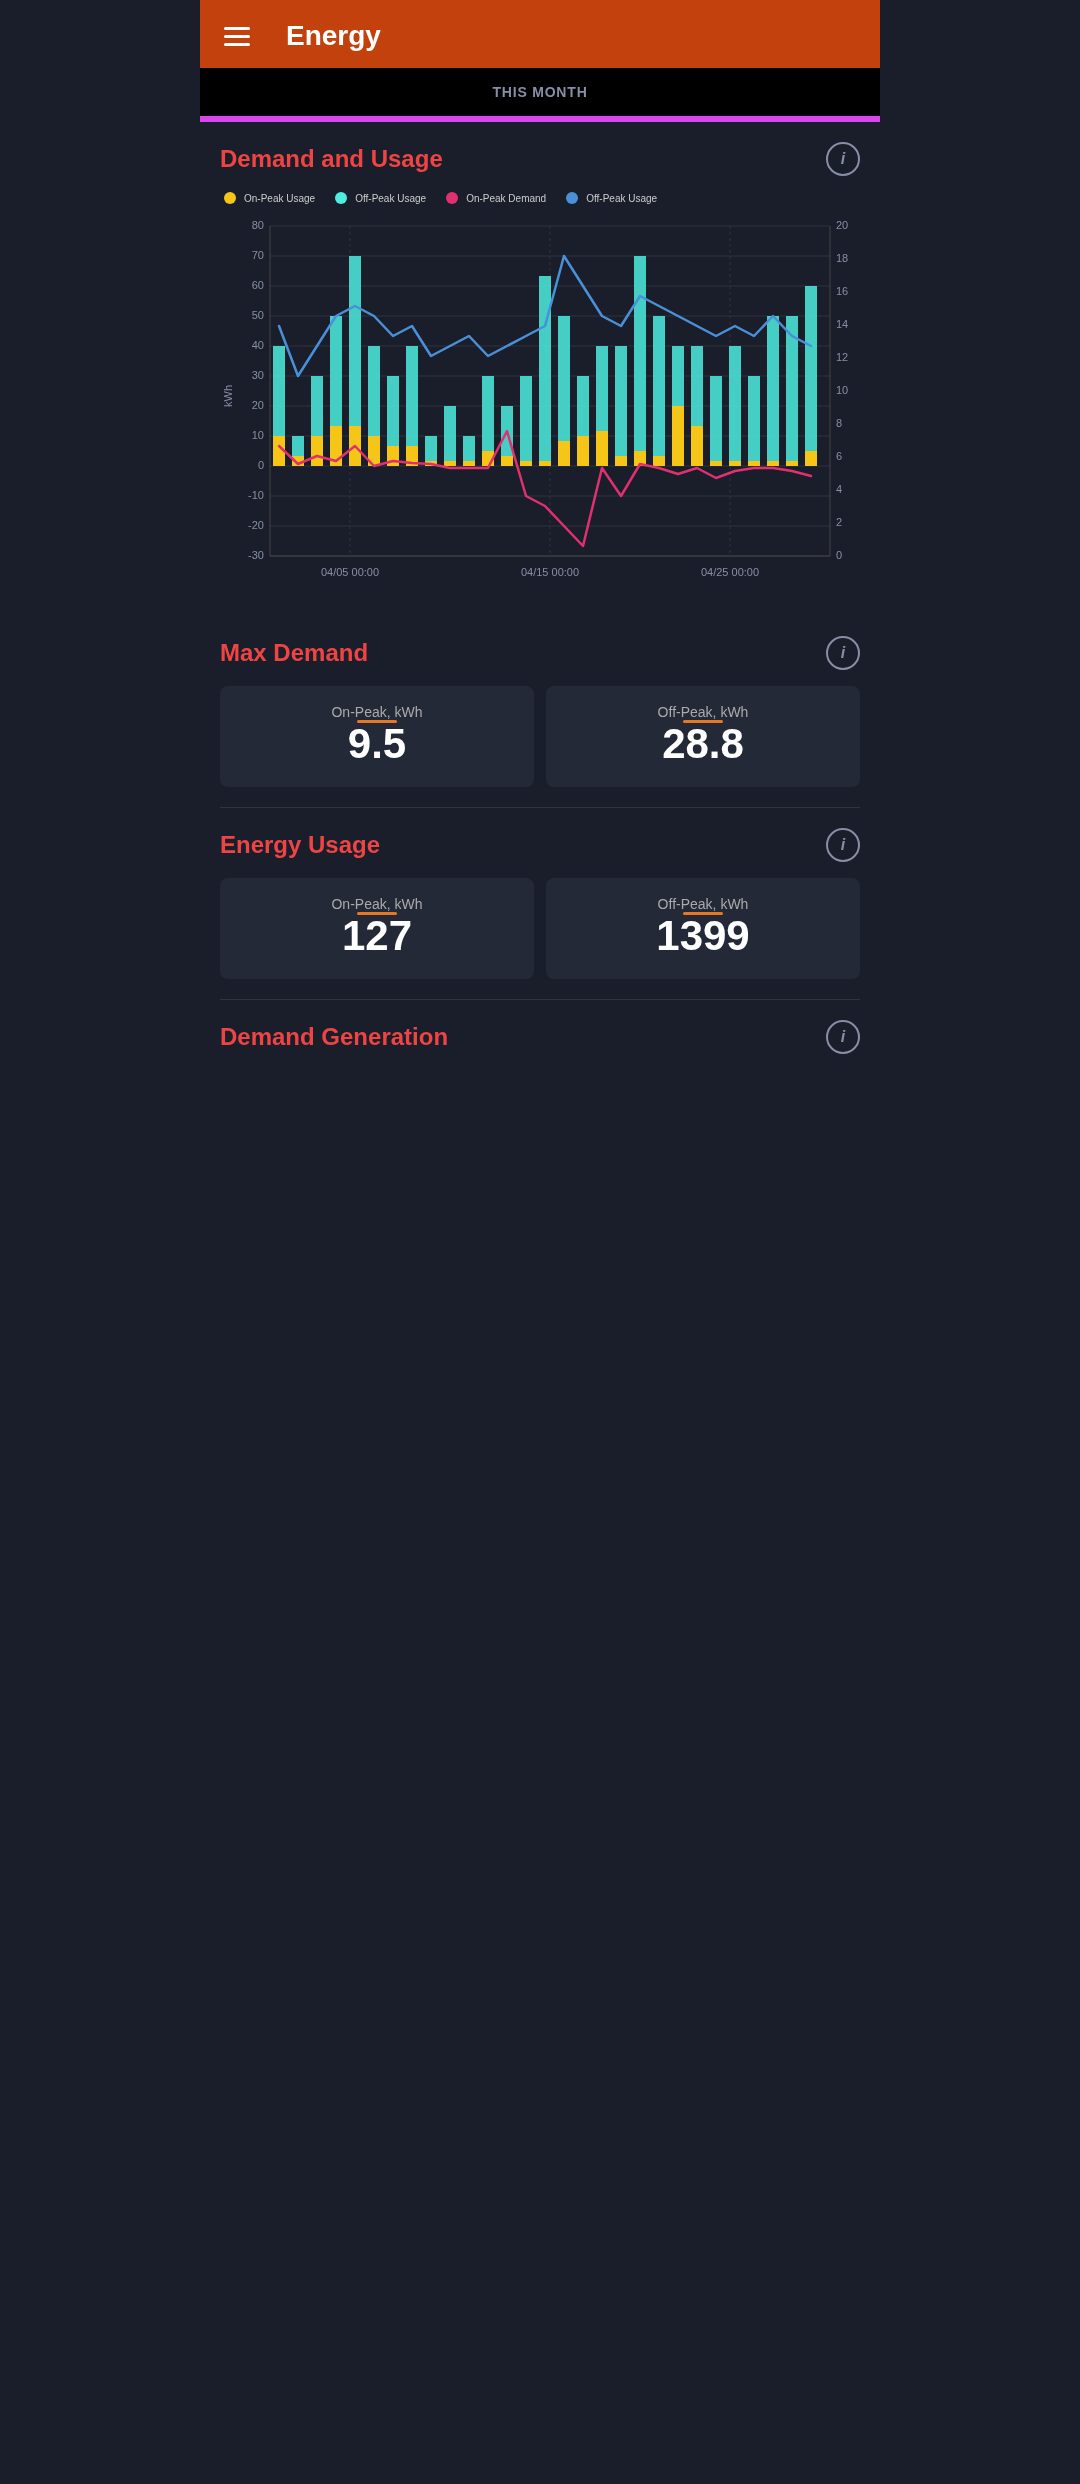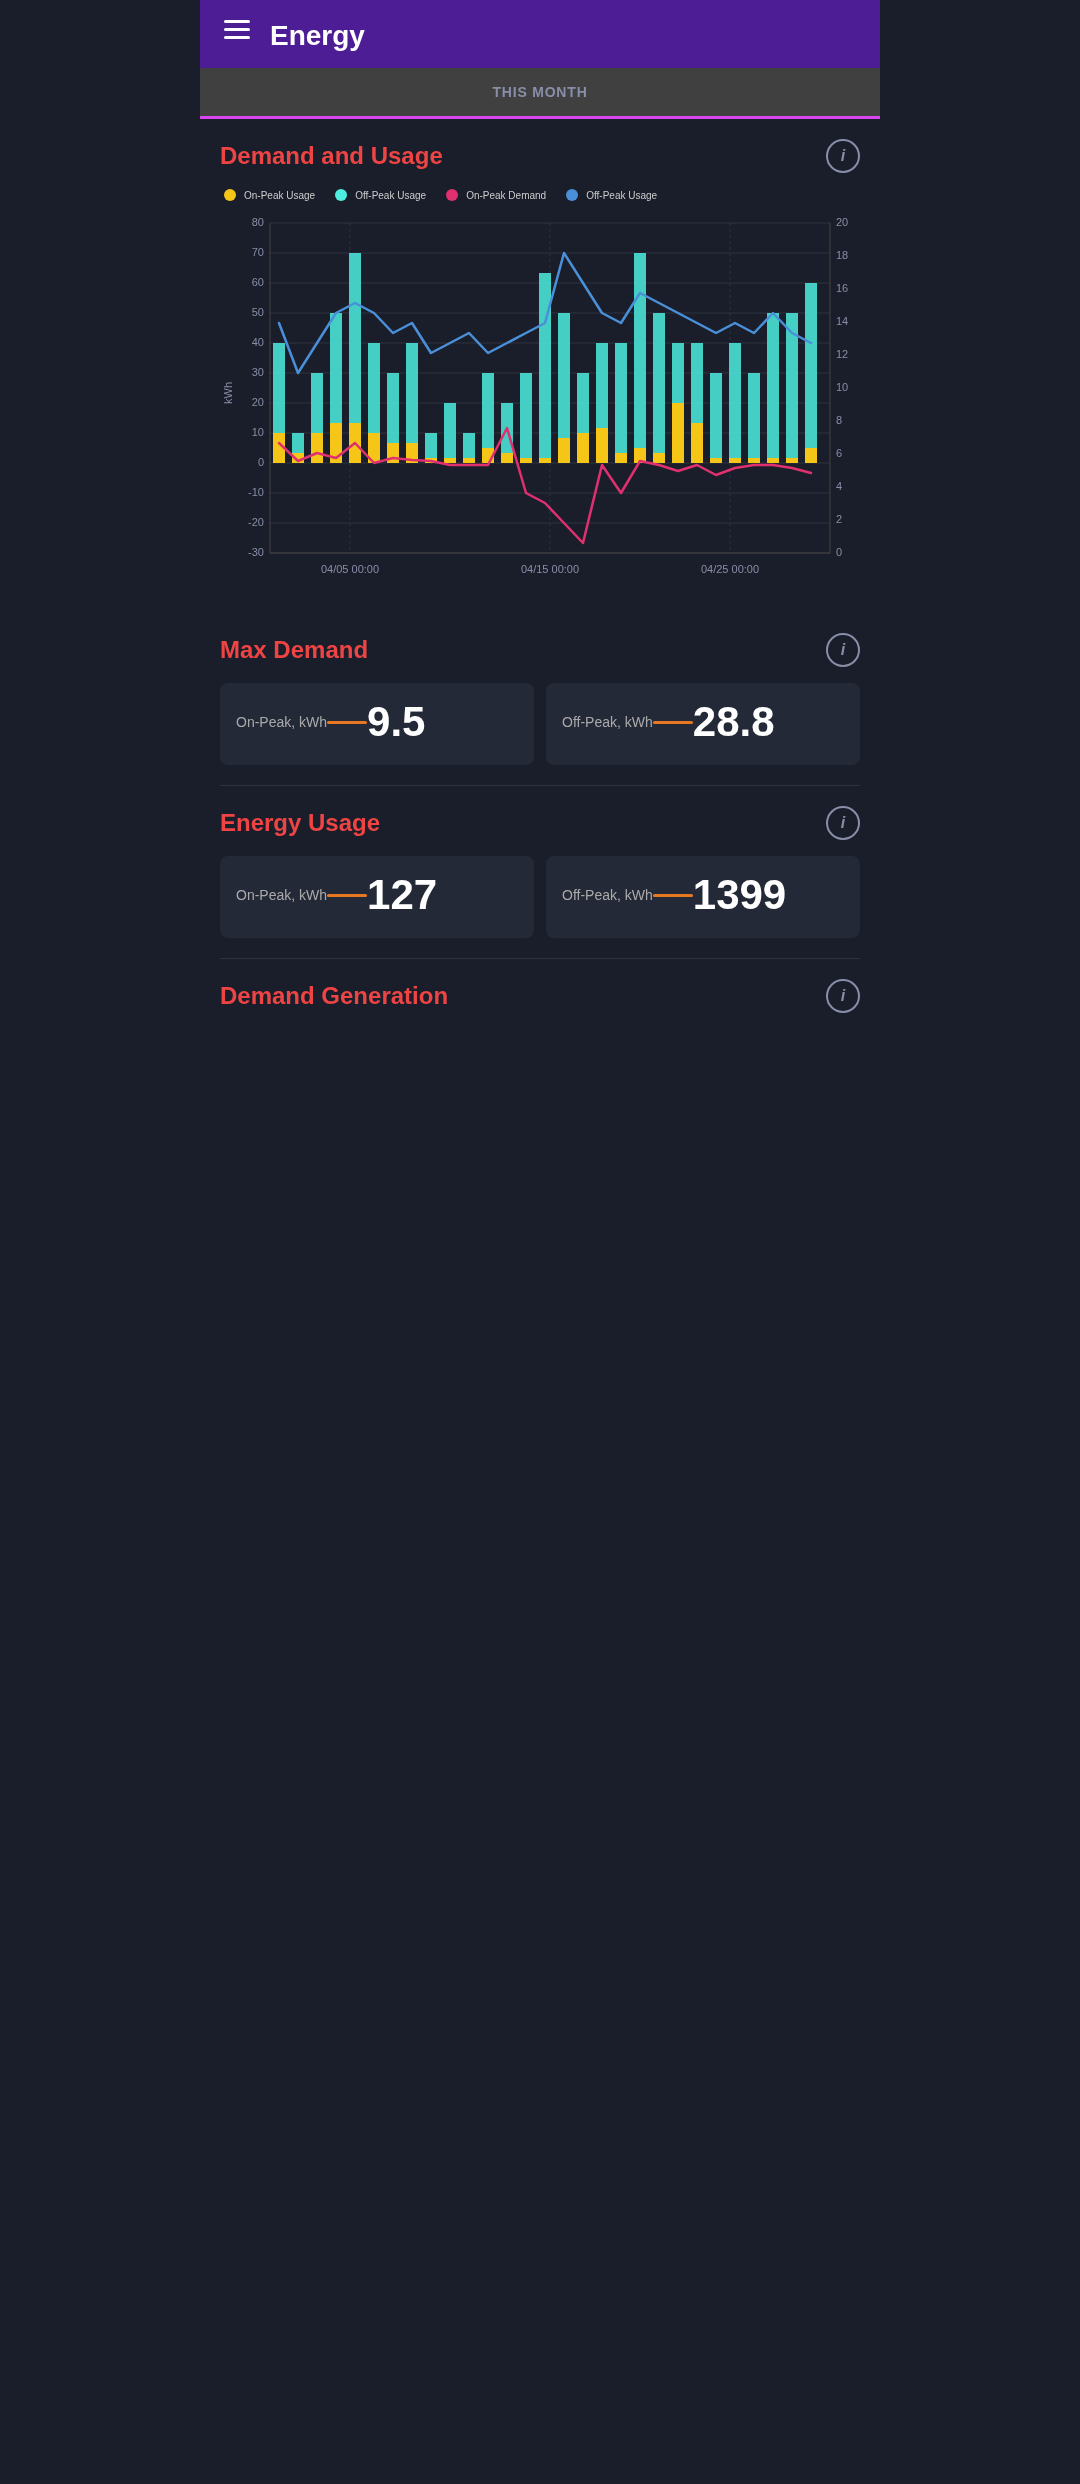--- a/index.html
+++ b/index.html
@@ -10,24 +10,24 @@
       color: #ffffff;
       font-family: -apple-system, BlinkMacSystemFont, 'Segoe UI', sans-serif;
       width: 100%;
       max-width: 680px;
       margin: 0 auto;
     }
 
     
     .header {
       display: flex;
-      align-items: flex-start;
+      align-items: center;
       padding: 20px 24px 16px;
-      gap: 20px;
-      background-color: #4c1d95;
+      gap: 36px;
+      background-color: #c2410c;
     }
     .hamburger-icon {
       display: flex;
       flex-direction: column;
       gap: 5px;
       cursor: pointer;
     }
     .hamburger-icon span {
       display: block;
       width: 26px;
@@ -37,22 +37,22 @@
     }
     .header-title {
       font-size: 28px;
       font-weight: 700;
       color: #fff;
     }
 
     
     .tabs {
       display: flex;
-      border-bottom: 3px solid #d946ef;
-      background-color: #404040;
+      border-bottom: 6px solid #d946ef;
+      background-color: #000000;
     }
     .tab {
       flex: 1;
       text-align: center;
       padding: 16px 8px;
       font-size: 14px;
       font-weight: 600;
       letter-spacing: 0.8px;
       color: #888ea8;
       cursor: pointer;
@@ -142,21 +142,21 @@
       gap: 12px;
       margin-bottom: 0;
       padding: 0 20px 20px;
     }
     .card {
       flex: 1;
       background-color: #242938;
       border-radius: 8px;
       padding: 18px 16px 22px;
       display: flex;
-      flex-direction: row;
+      flex-direction: column;
       align-items: center;
     }
     .card-label {
       font-size: 14px;
       color: #aaa;
       text-align: center;
     }
     .card-underline {
       width: 40px;
       height: 3px;

